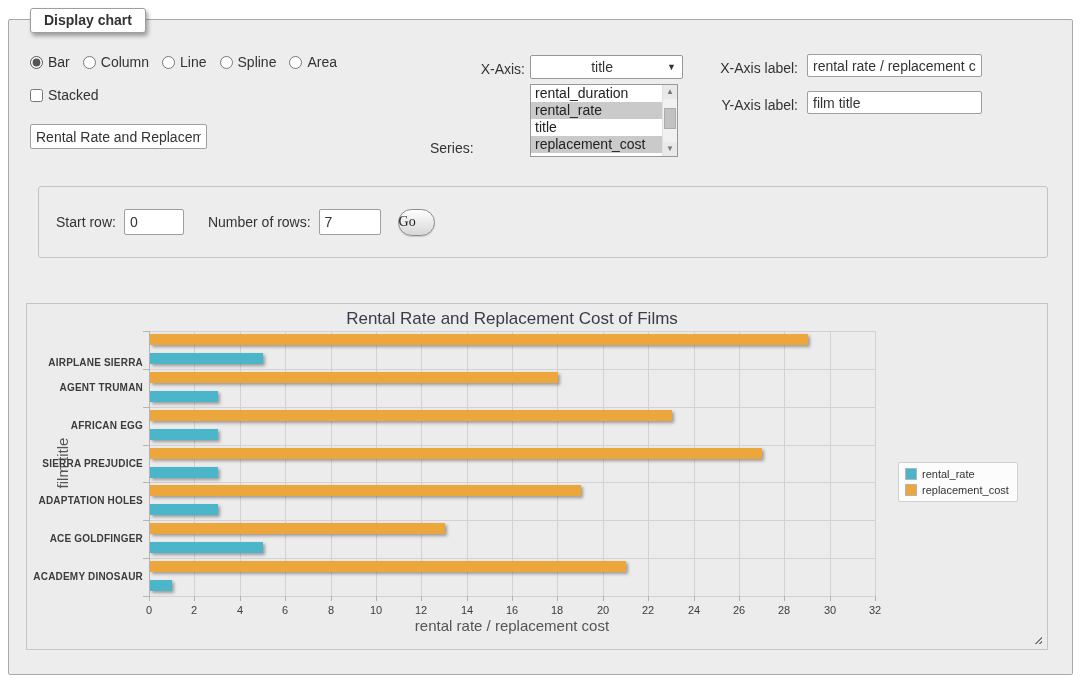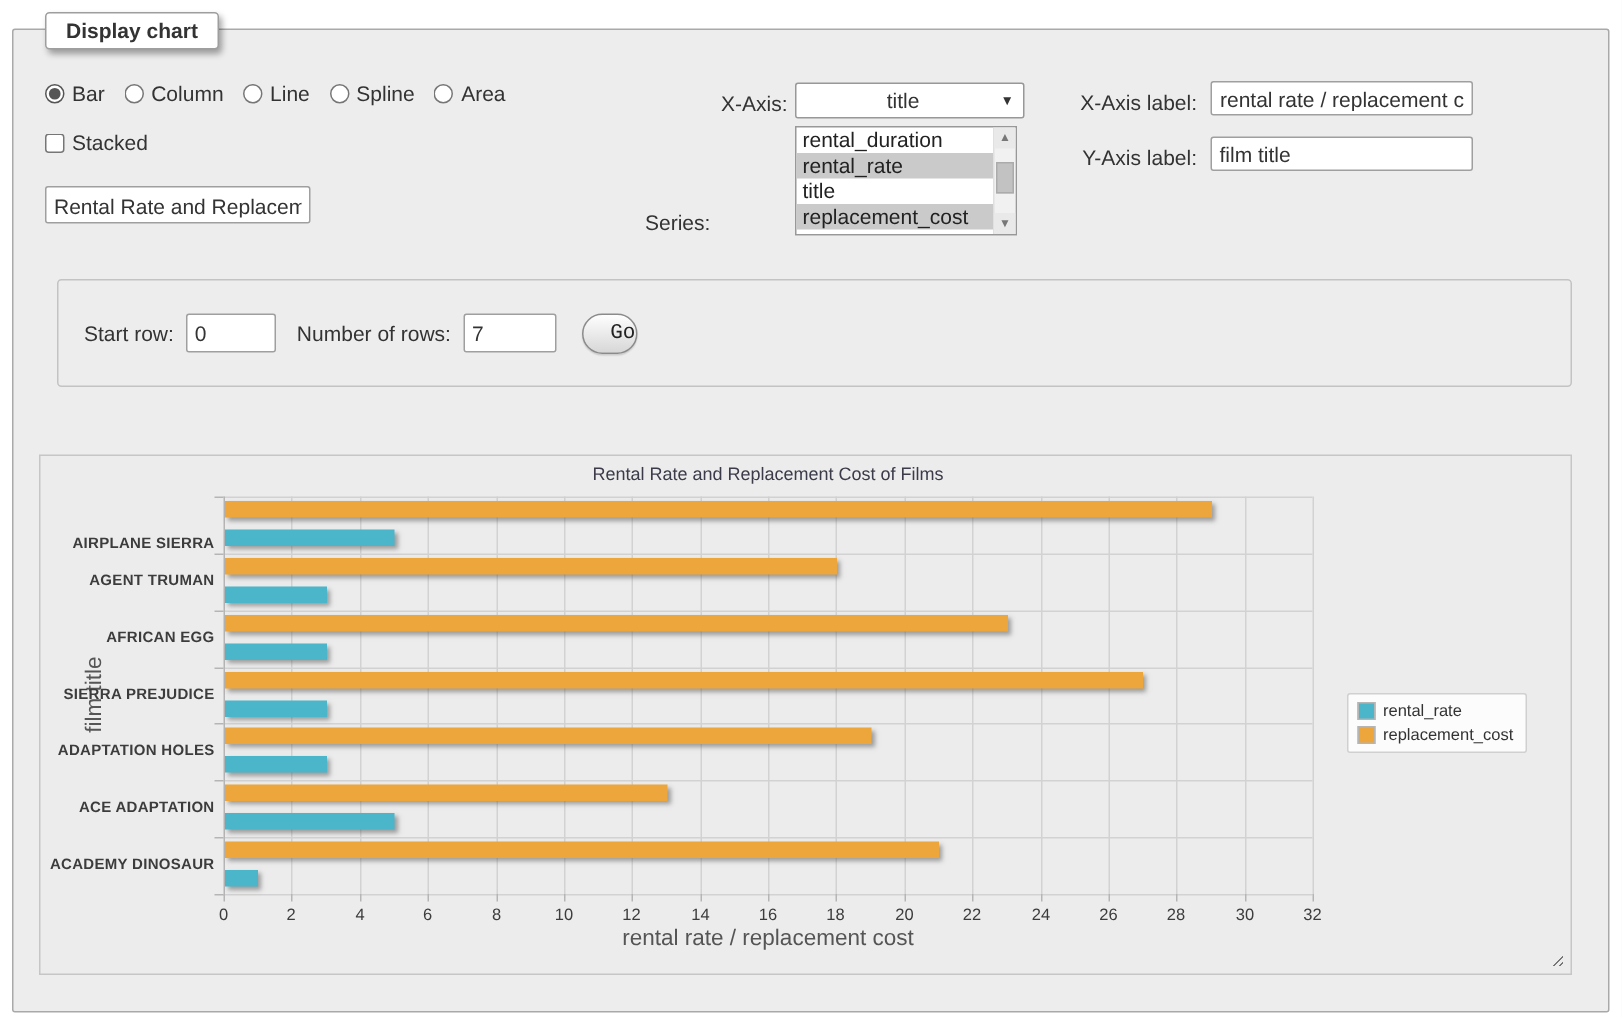--- a/index.html
+++ b/index.html
@@ -65,34 +65,34 @@
   .ylab-input { left:807px; top:91px; width:175px; height:23px; }
 
   
   .params-box {
     left:38px; top:186px; width:1010px; height:72px;
     border:1px solid #c3c3c3; border-radius:3px;
     display:flex; align-items:center; padding-left:17px;
   }
   .params-box .in-small { width:60px; height:26px; margin-left:8px; }
   .params-box .in-small2 { width:62px; height:26px; margin-left:8px; }
-  .params-box .sep { margin-left:14px; }
+  .params-box .sep { margin-left:24px; }
   .go-btn {
     margin-left:17px; width:37px; height:27px; border-radius:14px;
     border:1px solid #8b8b8b; background:linear-gradient(#fefefe,#d7d7d7);
-    font-family:Liberation Mono, monospace; font-size:14px; color:#222;
-    box-shadow:0 1px 1px rgba(0,0,0,0.15); cursor:default; text-align:right; line-height:24px;
+    font-family:Liberation Serif, serif; font-size:14px; color:#222;
+    box-shadow:0 1px 1px rgba(0,0,0,0.15); cursor:default; text-align:left; line-height:24px;
   }
 
   
   .chart-box {
     left:26px; top:303px; width:1022px; height:347px;
     background:#ececec; border:1px solid #c6c6c6;
   }
-  .chart-title { left:122px; top:5px; width:726px; text-align:center; font-size:12px; color:#3b3b4a; }
+  .chart-title { left:122px; top:5px; width:726px; text-align:center; font-size:17px; color:#3b3b4a; }
   .plot { left:122px; top:27px; width:726px; height:265px; }
   .hgrid { position:absolute; left:0; width:726px; height:1px; background:#d2d2d2; }
   .vgrid { position:absolute; top:0; width:1px; height:265px; background:#d2d2d2; }
   .axis-line { position:absolute; left:0; top:0; width:1px; height:266px; background:#b5b5b5; }
   .cat-tick { position:absolute; left:-6px; width:6px; height:1px; background:#b5b5b5; }
   .x-tick { position:absolute; top:265px; width:1px; height:5px; background:#b5b5b5; }
   .cat-label { position:absolute; left:-128px; width:122px; text-align:right; font-size:10px; font-weight:bold; color:#3c3c3c; letter-spacing:0.2px; }
   .x-tick-label { position:absolute; top:273px; width:30px; text-align:center; font-size:11px; color:#3c3c3c; }
   .bar { position:absolute; left:1px; height:11px; box-shadow:2px 2px 3px rgba(90,90,90,0.55); }
   .x-title { left:122px; top:313px; width:726px; text-align:center; font-size:15px; color:#555; }
@@ -264,21 +264,21 @@
         <div class="bar" title="rental_rate: 2.99" style="top: 59.8571px; width: 67.8356px; background: rgb(75, 182, 202);"></div>
         <div class="cat-label" style="top: 88.6429px;">AFRICAN EGG</div>
         <div class="bar" title="replacement_cost: 22.99" style="top: 78.7143px; width: 521.586px; background: rgb(237, 166, 59);"></div>
         <div class="bar" title="rental_rate: 2.99" style="top: 97.7143px; width: 67.8356px; background: rgb(75, 182, 202);"></div>
         <div class="cat-label" style="top: 126.5px;">SIERRA PREJUDICE</div>
         <div class="bar" title="replacement_cost: 26.99" style="top: 116.571px; width: 612.336px; background: rgb(237, 166, 59);"></div>
         <div class="bar" title="rental_rate: 2.99" style="top: 135.571px; width: 67.8356px; background: rgb(75, 182, 202);"></div>
         <div class="cat-label" style="top: 164.357px;">ADAPTATION HOLES</div>
         <div class="bar" title="replacement_cost: 18.99" style="top: 154.429px; width: 430.836px; background: rgb(237, 166, 59);"></div>
         <div class="bar" title="rental_rate: 2.99" style="top: 173.429px; width: 67.8356px; background: rgb(75, 182, 202);"></div>
-        <div class="cat-label" style="top: 202.214px;">ACE ADAPTATION</div>
+        <div class="cat-label" style="top: 202.214px;">ACE GOLDFINGER</div>
         <div class="bar" title="replacement_cost: 12.99" style="top: 192.286px; width: 294.711px; background: rgb(237, 166, 59);"></div>
         <div class="bar" title="rental_rate: 4.99" style="top: 211.286px; width: 113.211px; background: rgb(75, 182, 202);"></div>
         <div class="cat-label" style="top: 240.071px;">ACADEMY DINOSAUR</div>
         <div class="bar" title="replacement_cost: 20.99" style="top: 230.143px; width: 476.211px; background: rgb(237, 166, 59);"></div>
         <div class="bar" title="rental_rate: 0.99" style="top: 249.143px; width: 22.4606px; background: rgb(75, 182, 202);"></div>
       </div>
     <div class="abs x-title">rental rate / replacement cost</div>
     <div class="abs legend" id="chart-legend">
         <div class="legend-row">
           <span class="swatch" style="background: rgb(75, 182, 202);"></span>

